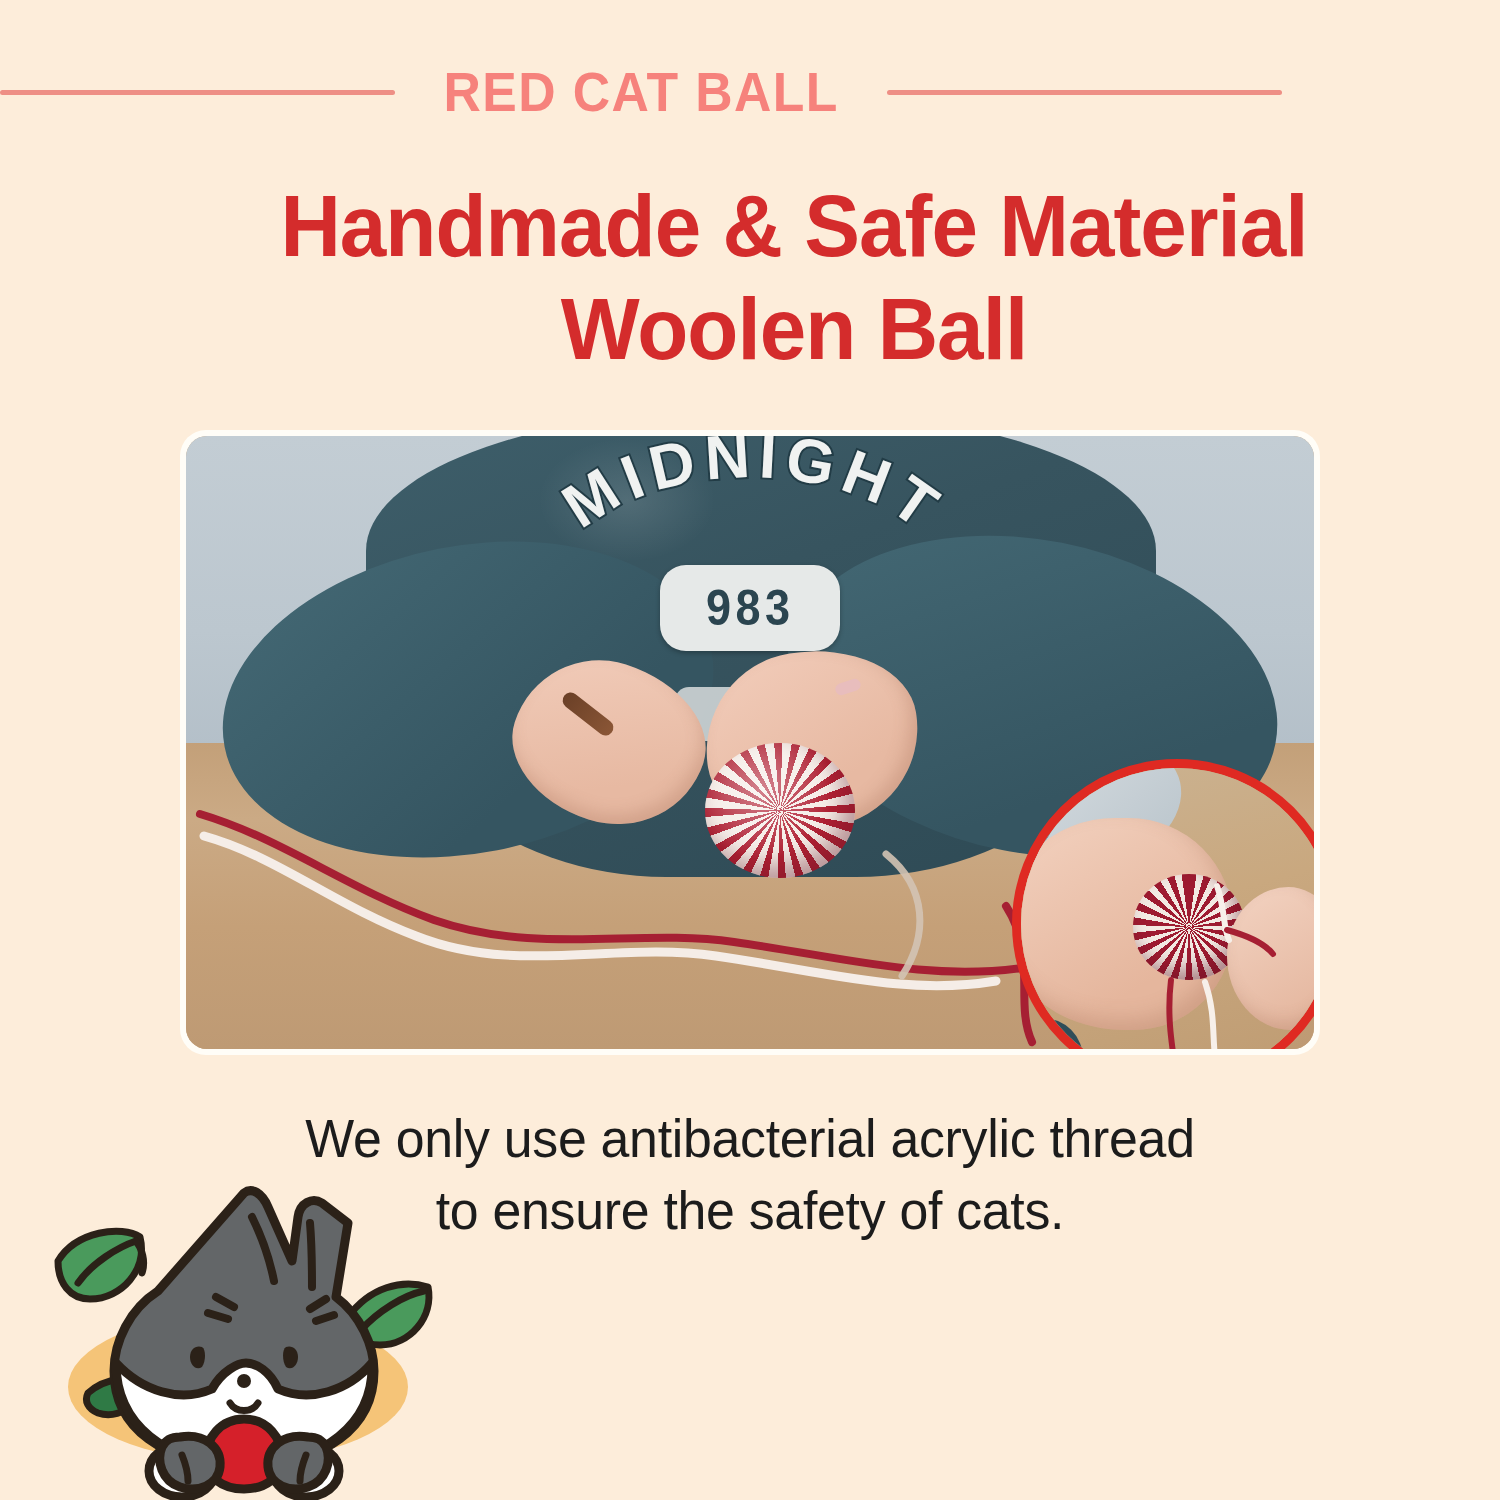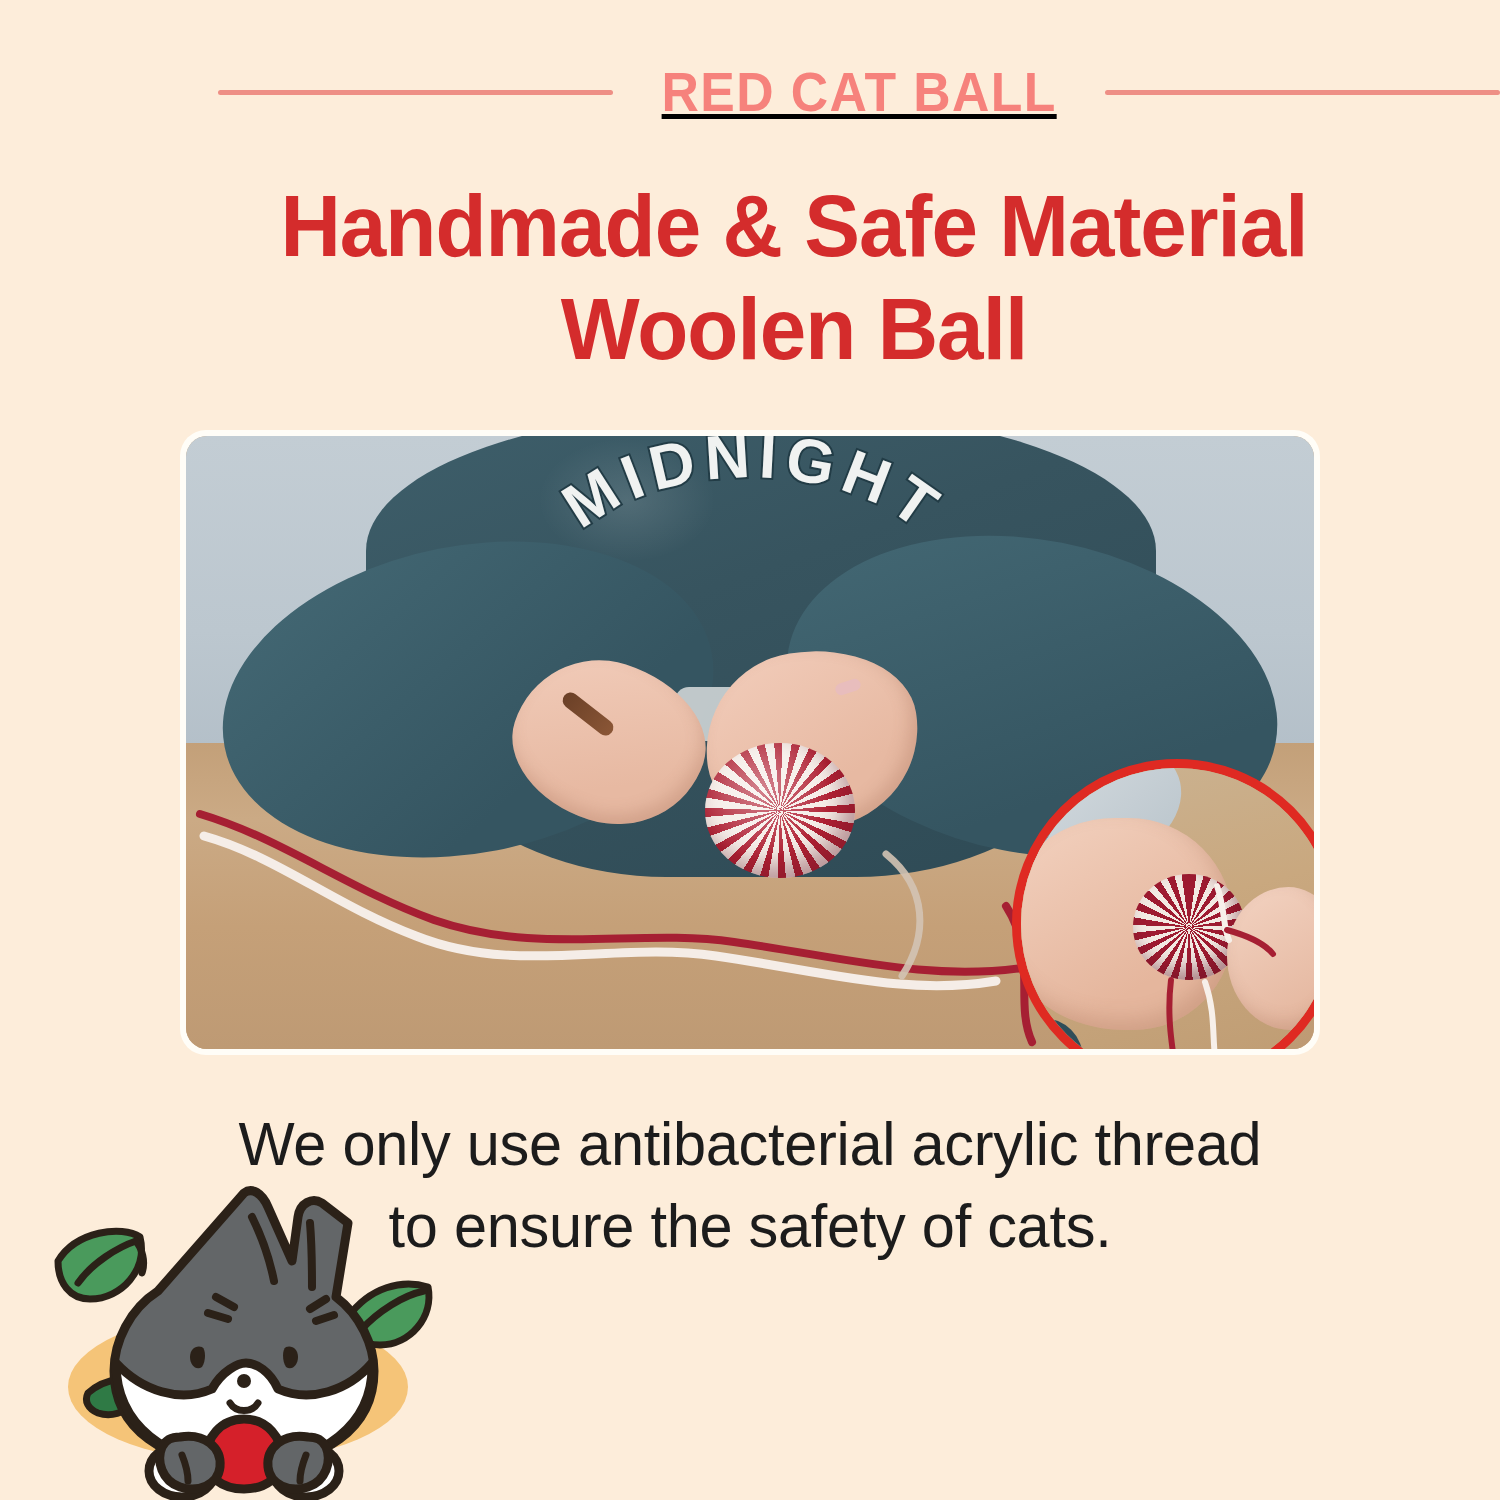--- a/index.html
+++ b/index.html
@@ -17,23 +17,22 @@
 
   
   .eyebrow-row {
     position: absolute;
     top: 52px;
     left: 0;
     width: 1500px;
     height: 80px;
     display: flex;
     align-items: center;
-    justify-content: flex-end;
+    justify-content: flex-start;
     gap: 36px;
-    text-decoration: underline;
   }
   .rule {
     height: 5px;
     background: #EE8F85;
     border-radius: 3px;
     flex: 0 0 auto;
   }
   .rule-left  { width: 395px; }
   .rule-right { width: 395px; }
   .eyebrow-text {
@@ -258,21 +257,21 @@
   }
 
   
   .caption {
     position: absolute;
     top: 1103px;
     left: 0;
     width: 1500px;
     text-align: center;
     color: #1C1C1C;
-    font-size: 62px;
+    font-size: 54px;
     line-height: 1.33;
     letter-spacing: -0.3px;
   }
   .caption .l { display: block; transform: scaleX(0.96); }
 
   
   .mascot {
     position: absolute;
     left: 30px;
     top: 1165px;
@@ -312,20 +311,23 @@
       <svg viewBox="0 0 400 110" aria-hidden="true">
         <defs>
             <path id="arcpath" d="M 14,98 A 200,118 0 0 1 386,98"></path>
           </defs>
         <text font-family="Liberation Sans, sans-serif" font-size="62" font-weight="700" fill="#F0F2F1" stroke="#223C46" stroke-width="4" paint-order="stroke" letter-spacing="1" textLength="360">
           <textPath href="#arcpath" startOffset="50%" text-anchor="middle">MIDNIGHT</textPath>
         </text>
       </svg>
     </div>
 
+    <div class="badge">
+      <span>983</span>
+    </div>
     <div class="badge2"></div>
 
     <svg class="yarn" style="left:0;top:0;width:100%;height:100%" viewBox="0 0 1128 613" preserveAspectRatio="none">
       <path d="M 18,400 C 90,420 150,470 230,500 C 330,540 430,505 530,520 C 640,536 720,560 810,545" fill="none" stroke="#F5EDE7" stroke-width="9" stroke-linecap="round"></path>
       <path d="M 14,378 C 95,402 160,452 248,484 C 352,520 452,492 548,506 C 660,522 742,545 836,532" fill="none" stroke="#A61F33" stroke-width="8" stroke-linecap="round"></path>
       <path d="M 820,470 C 852,520 828,566 846,606" fill="none" stroke="#A61F33" stroke-width="8" stroke-linecap="round"></path>
       <path d="M 880,452 C 920,492 906,548 918,600" fill="none" stroke="#F5EDE7" stroke-width="9" stroke-linecap="round"></path>
       <path d="M 700,418 C 742,452 742,500 716,540" fill="none" stroke="#D3C3B4" stroke-width="7" stroke-linecap="round" opacity=".9"></path>
     </svg>
 

